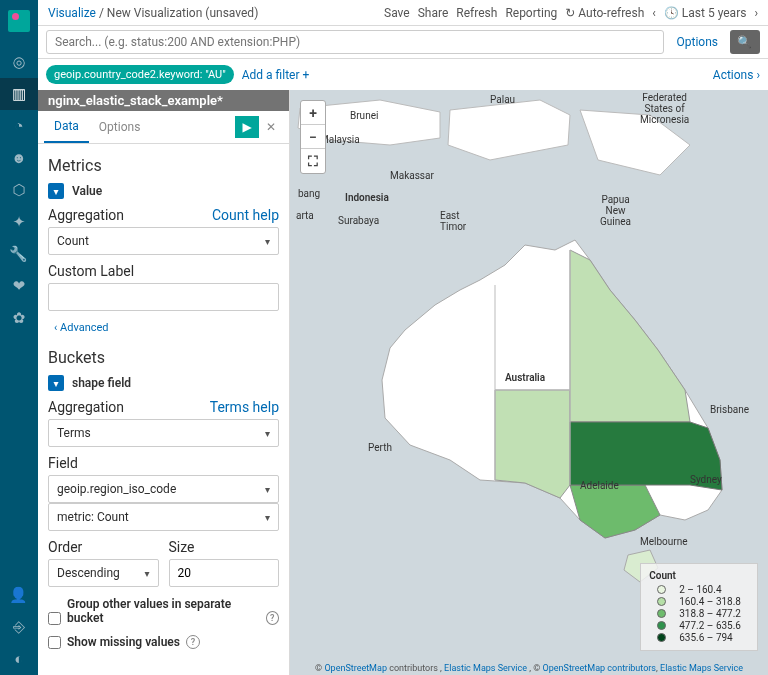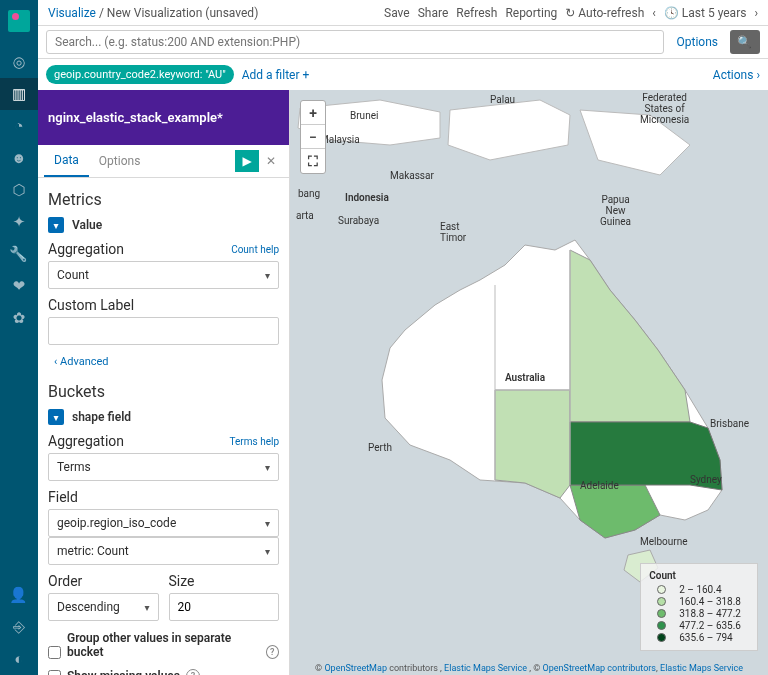--- a/index.html
+++ b/index.html
@@ -19,34 +19,34 @@
 .searchbar input{flex:1;border:1px solid #ccc;height:24px;padding:0 8px;font-size:12px;color:#888;border-radius:3px}
 .searchbar .opts{color:#006BB4;font-size:12px;padding:0 6px}
 .searchbar .sbtn{width:30px;height:24px;background:#656565;display:flex;align-items:center;justify-content:center;color:#fff;border-radius:3px}
 .filterbar{display:flex;padding:6px 8px;gap:8px;align-items:center;font-size:12px}
 .pill{background:#00A69B;color:#fff;padding:3px 8px;border-radius:10px;font-size:11px}
 .addf{color:#006BB4;cursor:pointer}
 .filterbar .sep{flex:1}
 .actions{color:#006BB4}
 .content{flex:1;display:flex;min-height:0}
 .leftpanel{width:252px;display:flex;flex-direction:column;border-right:1px solid #d9d9d9;min-height:0}
-.idx-title{background:#4c1d95;color:#fff;padding:20px 10px;font-size:13px;font-weight:600}
+.idx-title{background:#737373;color:#fff;padding:3px 10px;font-size:13px;font-weight:600}
 .tabs{display:flex;align-items:center;border-bottom:1px solid #d9d9d9;padding:0 6px}
 .tabs .tab{padding:8px 10px;font-size:12px;color:#888;cursor:pointer}
 .tabs .tab.active{color:#006BB4;border-bottom:2px solid #006BB4}
 .tabs .play{margin-left:auto;width:24px;height:22px;background:#00A69B;display:flex;align-items:center;justify-content:center;color:#fff;cursor:pointer}
 .tabs .close{width:24px;height:22px;display:flex;align-items:center;justify-content:center;color:#888;cursor:pointer}
 .scroll{overflow-y:auto;flex:1;padding:8px 10px 16px}
 .sec-title{font-size:16px;font-weight:400;margin:4px 0 8px;color:#333}
 .row{display:flex;align-items:center;gap:8px;margin-bottom:6px}
 .toggle{width:16px;height:16px;background:#006BB4;color:#fff;display:flex;align-items:center;justify-content:center;font-size:10px;border-radius:2px}
 .lbl{font-size:12px;font-weight:600;color:#333}
 .form-row{display:flex;justify-content:space-between;align-items:center;margin:8px 0 4px}
 .form-row .fl{font-size:14px;font-weight:400}
-.form-row .help{color:#006BB4;font-size:10px}
+.form-row .help{color:#006BB4;font-size:14px}
 .select{width:100%;border:1px solid #ccc;height:28px;padding:0 8px;font-size:12px;background:#fff;display:flex;align-items:center;justify-content:space-between;cursor:pointer;border-radius:2px}
 .select .caret{font-size:10px;color:#555}
 .input{width:100%;border:1px solid #ccc;height:28px;padding:0 8px;font-size:12px;border-radius:2px}
 .adv{color:#006BB4;font-size:11px;margin:10px 6px 14px}
 .two-col{display:flex;gap:10px}
 .two-col>div{flex:1}
 .chk{display:flex;align-items:flex-end;gap:6px;margin:10px 0;font-size:12px;font-weight:600}
 .chk input{width:13px;height:13px}
 .chk .q{width:14px;height:14px;border:1px solid #888;border-radius:50%;display:flex;align-items:center;justify-content:center;font-size:9px;color:#888}
 .mappane{flex:1;position:relative;background:#cfd8dd;overflow:hidden}
@@ -226,32 +226,32 @@
       <div class="city" style="left:200px;top:4px">Palau</div>
       <div class="city" style="left:350px;top:2px;text-align:center;white-space:pre">Federated
 States of
 Micronesia</div>
       <div class="city" style="left:310px;top:104px;white-space:pre;text-align:center">Papua
 New
 Guinea</div>
       <div class="city" style="left:55px;top:102px;font-weight:600">Indonesia</div>
       <div class="city" style="left:100px;top:80px">Makassar</div>
       <div class="city" style="left:48px;top:125px">Surabaya</div>
-      <div class="city" style="left:150px;top:131px;white-space:pre">East
+      <div class="city" style="left:150px;top:120px;white-space:pre">East
 Timor</div>
       <div class="city" style="left:60px;top:20px">Brunei</div>
       <div class="city" style="left:30px;top:44px">Malaysia</div>
       <div class="city" style="left:8px;top:98px">bang</div>
       <div class="city" style="left:6px;top:120px">arta</div>
       <div class="city" style="left:215px;top:282px;font-weight:600">Australia</div>
       <div class="city" style="left:78px;top:352px">Perth</div>
       <div class="city" style="left:290px;top:390px">Adelaide</div>
       <div class="city" style="left:350px;top:446px">Melbourne</div>
       <div class="city" style="left:400px;top:384px">Sydney</div>
-      <div class="city" style="left:420px;top:328px">Brisbane</div>
+      <div class="city" style="left:420px;top:314px">Brisbane</div>
 
       <div class="legend">
         <div class="lt">Count</div>
         <div id="legend-items">
             <div class="li">
               <span class="sw" style="background:#e9f5e0"></span>
               <span>2 – 160.4</span>
             </div>
             <div class="li">
               <span class="sw" style="background:#b5dfa7"></span>

